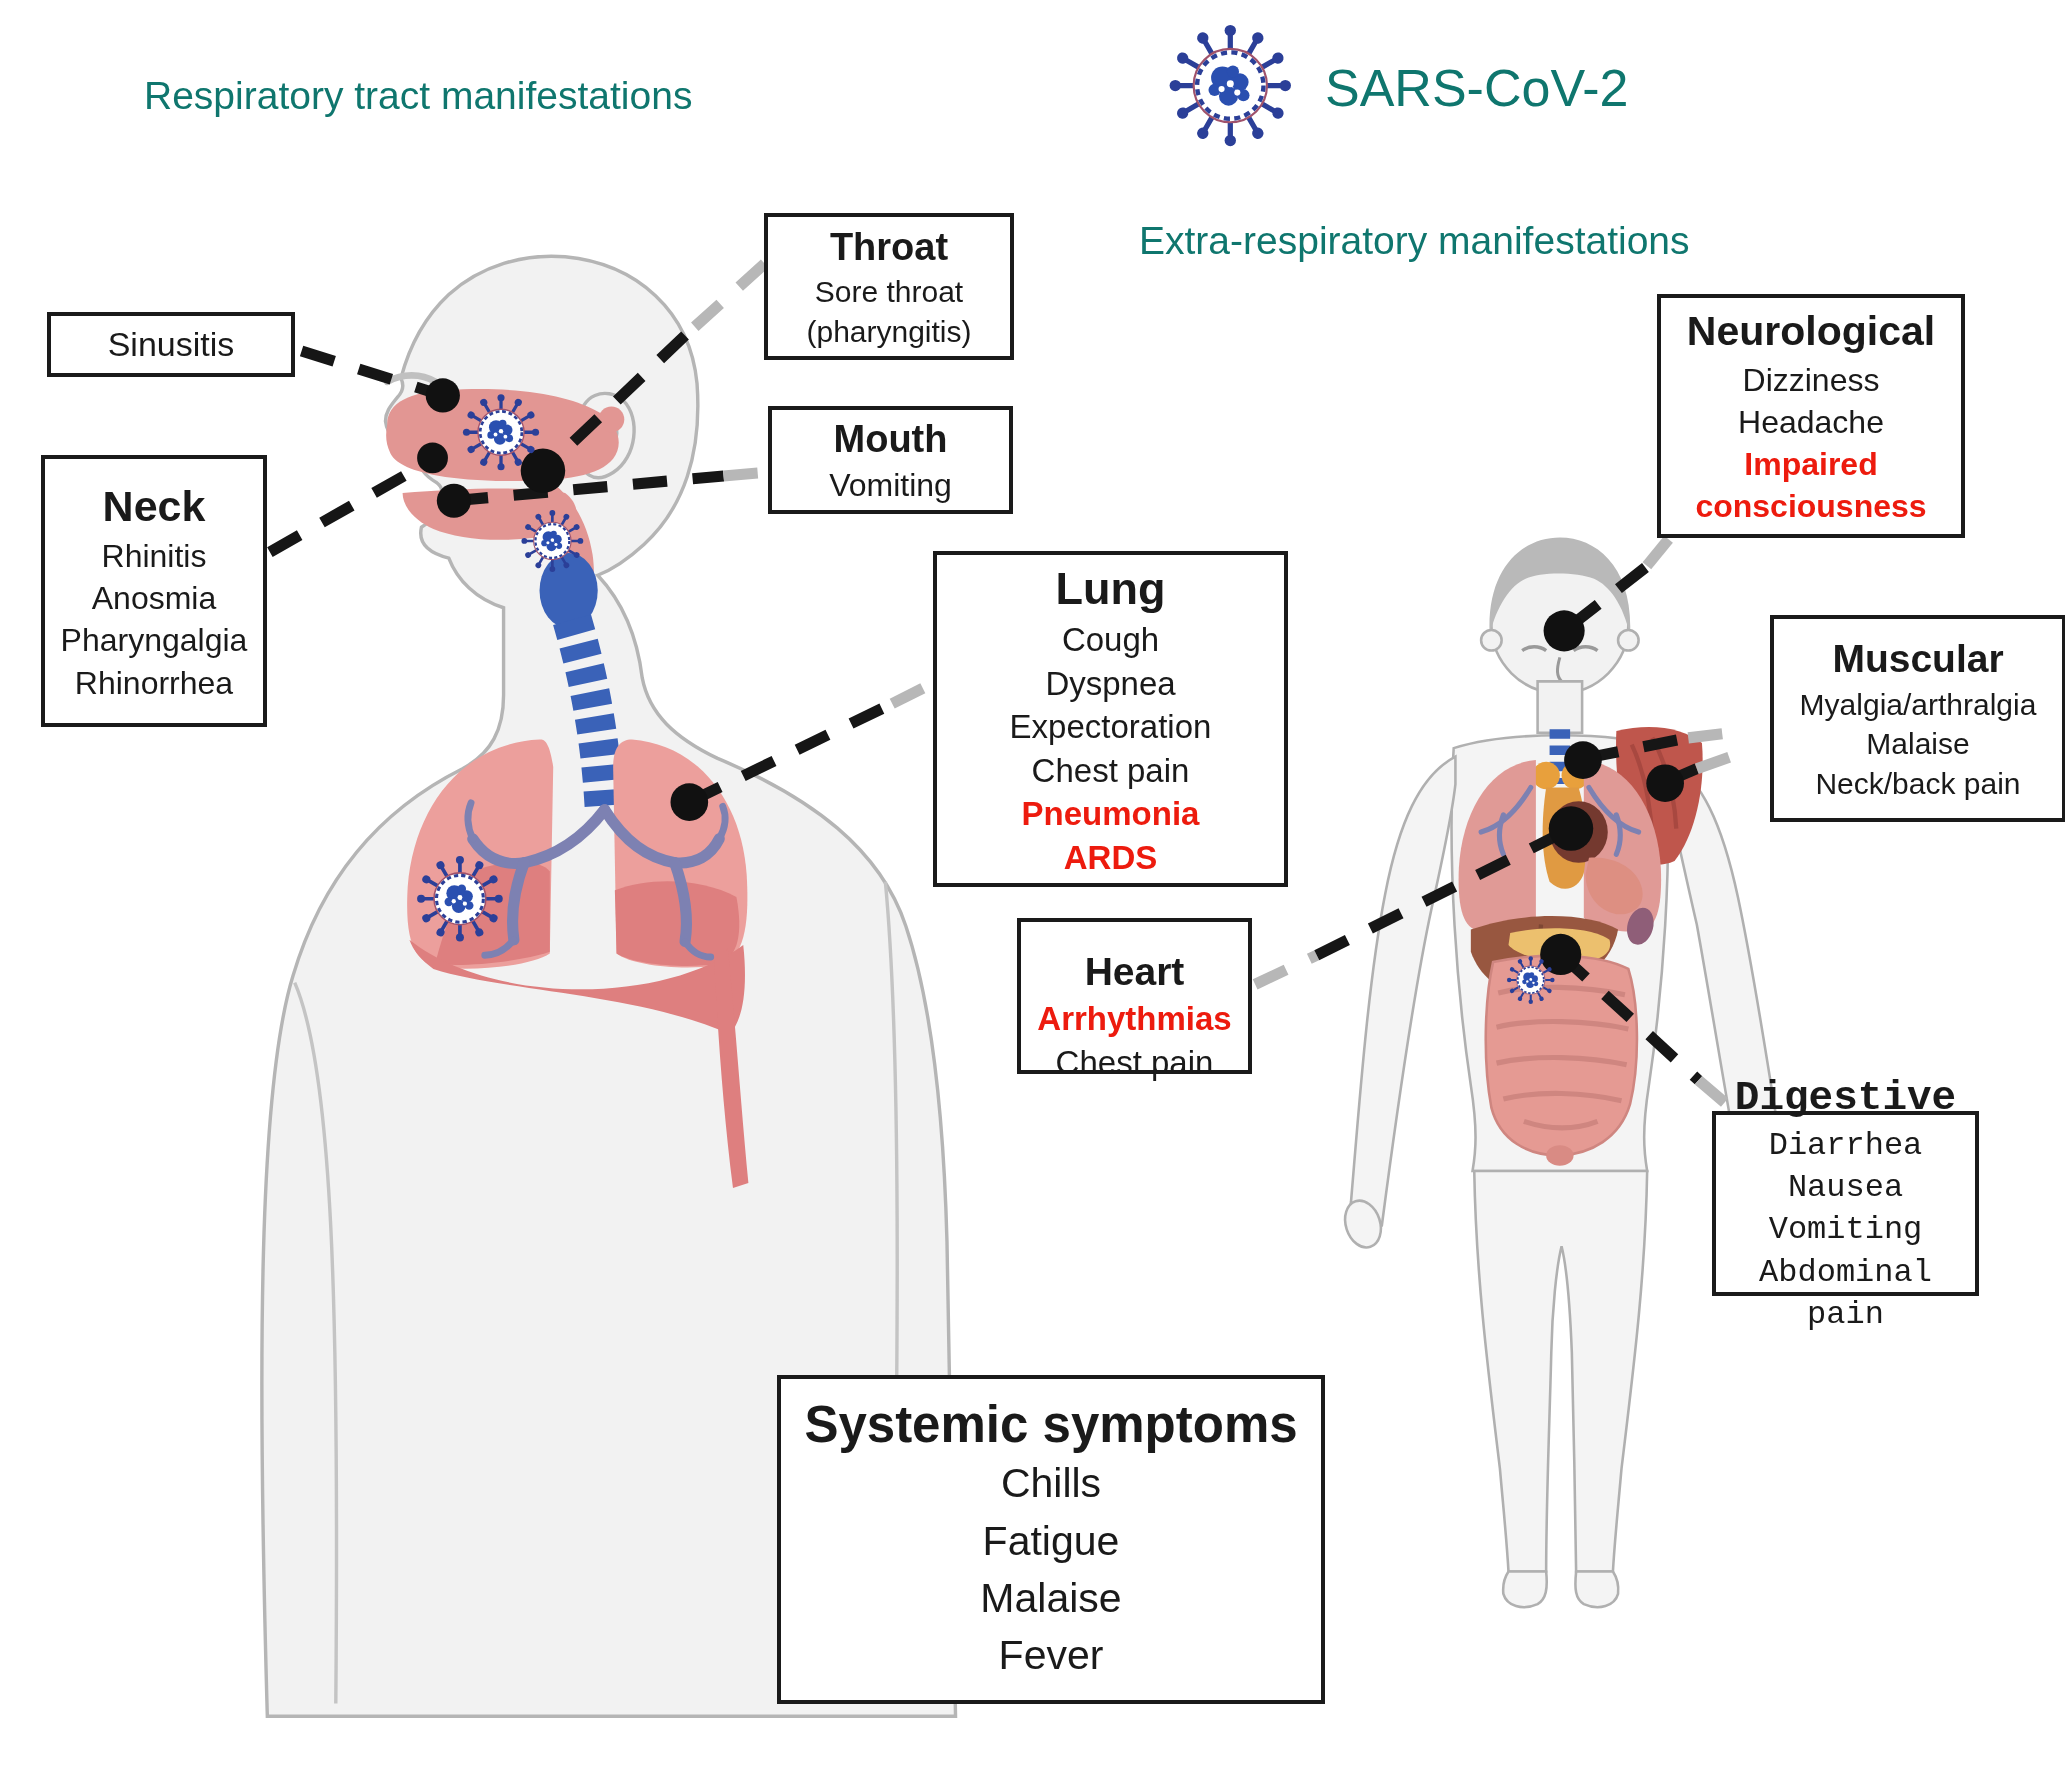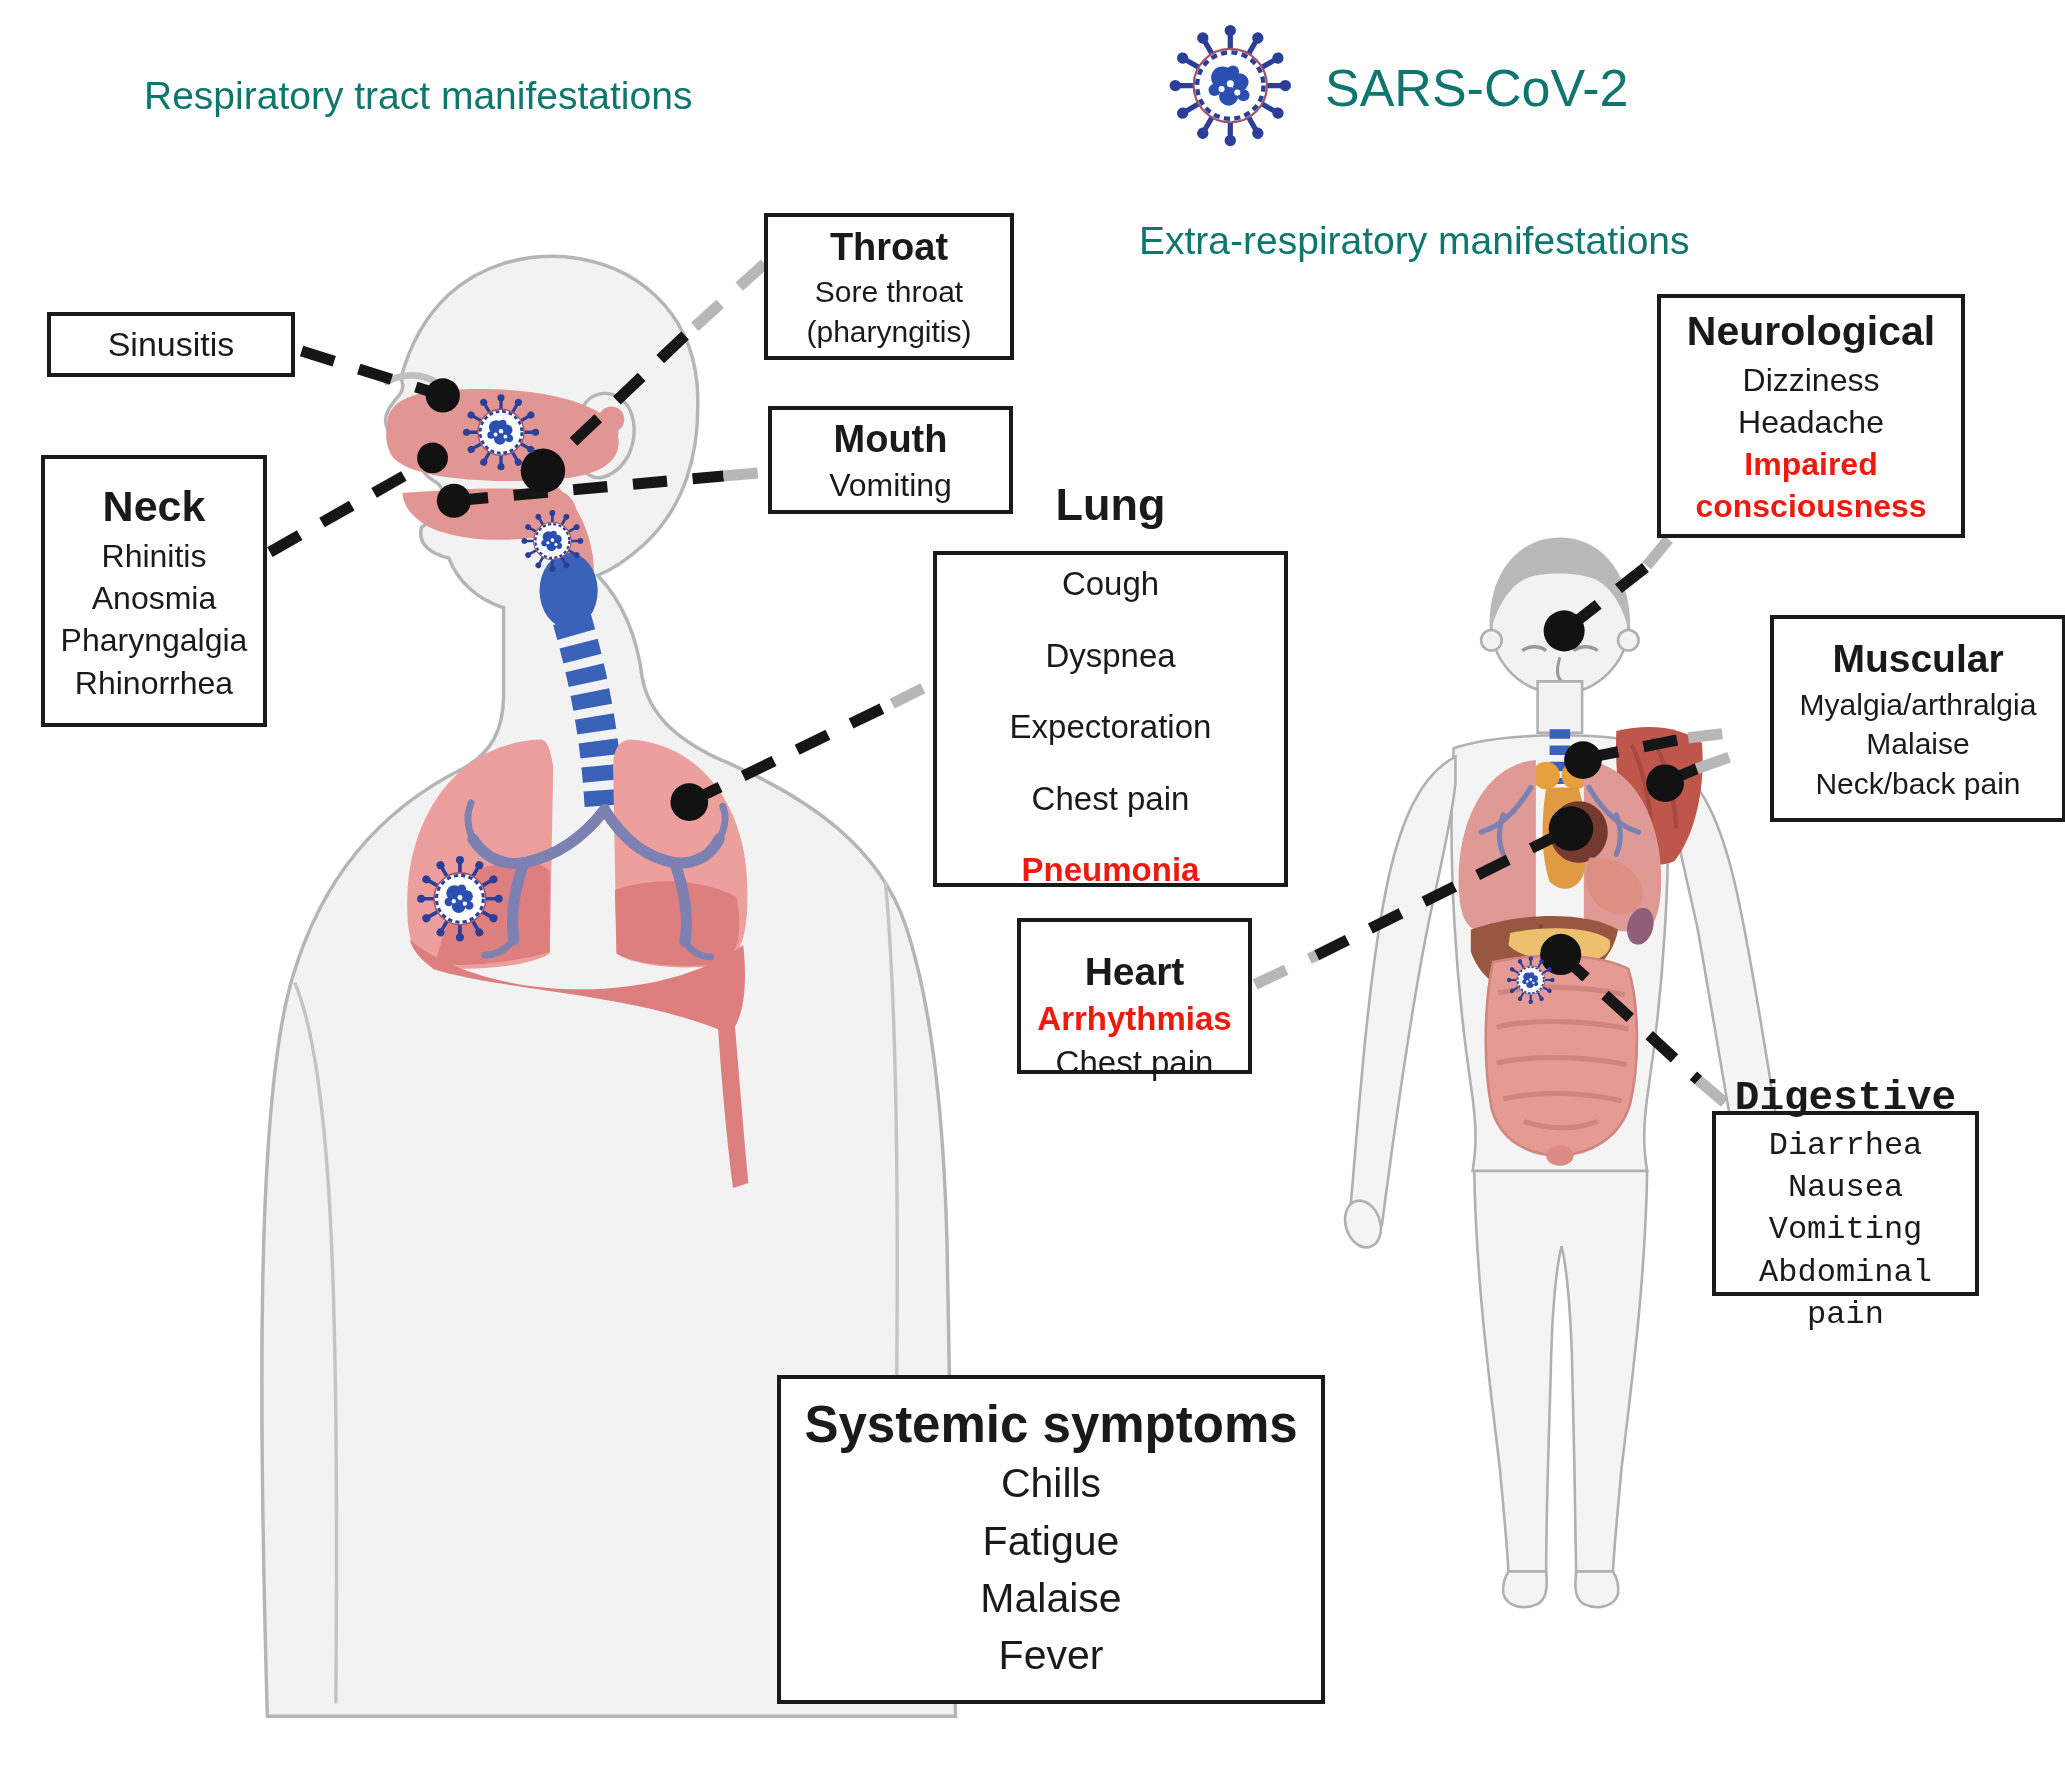--- a/index.html
+++ b/index.html
@@ -20,21 +20,21 @@
   .lbox .t{font-weight:bold;}
   .red{color:#ed1b0e;font-weight:bold;}
 
   .b-sinusitis{left:47px;top:312px;width:248px;height:65px;font-size:34px;}
   .b-nose{left:41px;top:455px;width:226px;height:272px;font-size:32px;}
   .b-nose .t{font-size:43px;}
   .b-throat{left:764px;top:192px;width:250px;height:147px;font-size:30px;margin-top:21px;}
   .b-throat .t{font-size:38px;}
   .b-mouth{left:768px;top:406px;width:245px;height:108px;font-size:32px;}
   .b-mouth .t{font-size:38px;}
-  .b-lung{left:933px;top:551px;width:355px;height:336px;font-size:33px;gap:28px;}
+  .b-lung{left:933px;top:551px;width:355px;height:336px;font-size:33px;}
   .b-lung .t{font-size:45px;}
   .b-heart{left:1017px;top:918px;width:235px;height:156px;font-size:33px;}
   .b-heart .t{font-size:39px;margin-top:38px;}
   .b-neuro{left:1657px;top:294px;width:308px;height:244px;font-size:32px;}
   .b-neuro .t{font-size:41px;}
   .b-musc{left:1734px;top:615px;width:296px;height:207px;font-size:30px;margin-left:36px;}
   .b-musc .t{font-size:39px;}
   .b-dig{left:1712px;top:1111px;width:267px;height:185px;font-size:32px;font-family:Liberation Mono, monospace;}
   .b-dig .t{font-size:41px;}
   .b-sys{left:777px;top:1375px;width:548px;height:329px;font-size:41px;line-height:1.4;}

